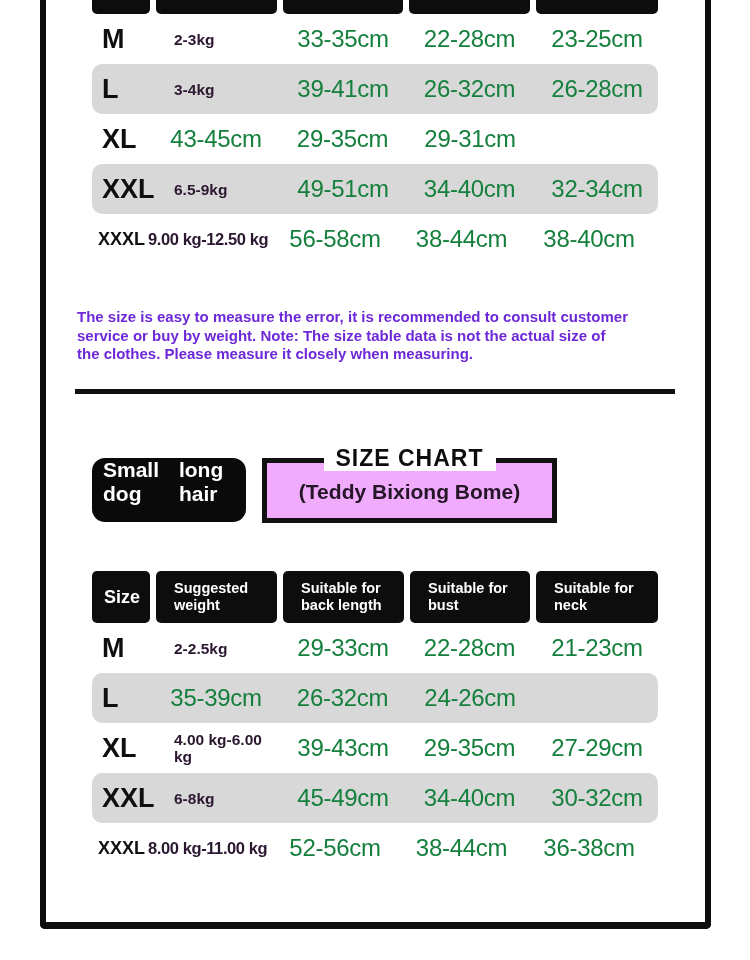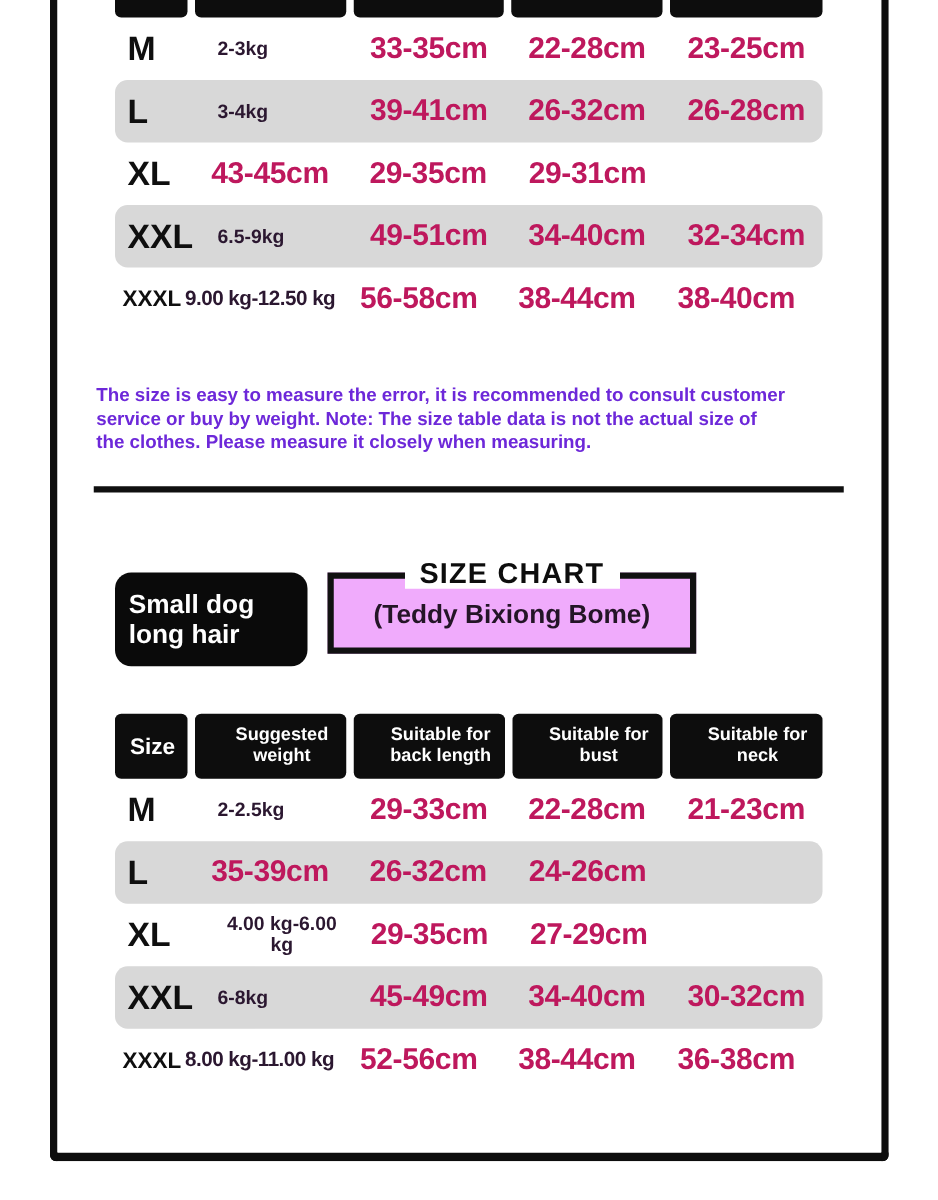--- a/index.html
+++ b/index.html
@@ -12,64 +12,64 @@
   .card-frame {
     position: absolute; left: 40px; top: -10px; width: 671px; height: 939px;
     box-sizing: border-box; background: #ffffff;
     border-left: 6px solid #0d0d0d; border-right: 6px solid #0d0d0d;
     border-bottom: 7px solid #0d0d0d; border-radius: 0 0 5px 5px;
   }
 
   
   .tbl { position: absolute; left: 92px; width: 566px; }
   .tbl-top { top: -38px; }        
-  .tbl-bottom { top: 571px; text-align: center; }
+  .tbl-bottom { top: 571px; }
   .thead { display: flex; gap: 6px; height: 52px; }
   .th {
     background: #0d0d0d; border-radius: 5px; color: #ffffff;
     font-weight: bold; font-size: 14.5px; line-height: 17px;
     display: flex; align-items: center; padding-left: 18px; box-sizing: border-box;
   }
   .th.c0 { padding-left: 12px; font-size: 18px; }
   .c0 { width: 58px;  flex: none; }
   .c1 { width: 121px; flex: none; }
   .c2 { width: 120px; flex: none; }
   .c3 { width: 121px; flex: none; }
   .c4 { width: 122px; flex: none; }
   .trow { display: flex; gap: 6px; height: 50px; }
   .trow.alt { background: #d8d8d8; border-radius: 10px; }
   .td { display: flex; align-items: center; box-sizing: border-box; }
   .td.c0 { padding-left: 10px; font-weight: bold; font-size: 27px; color: #0f0f0f; }
   .td.c1 {
     padding-left: 18px; font-weight: bold; font-size: 15.5px;
     line-height: 17px; color: #2b1730;
   }
-  .td.val { justify-content: center; font-size: 24px; color: #be185d; letter-spacing: -0.3px; font-weight: bold; }
+  .td.val { justify-content: center; font-size: 24px; color: #15803d; letter-spacing: -0.3px; }
   .trow.xxxl .td.c0 { font-size: 18px; padding-left: 6px; }
   .trow.xxxl .td.c1 {
     padding-left: 0; margin-left: -8px; font-size: 16.5px;
     letter-spacing: -0.4px; white-space: nowrap;
   }
 
   
   .note {
     position: absolute; left: 77px; top: 308px;
     color: #6d28d9; font-weight: bold; font-size: 15px; line-height: 18.6px;
   }
   .note div { white-space: nowrap; }
 
   
   .divider { position: absolute; left: 75px; top: 389px; width: 600px; height: 5px; background: #101010; }
 
   
   .tag {
-    position: absolute; left: 92px; top: 458px; width: 154px; height: 75px;
+    position: absolute; left: 92px; top: 458px; width: 154px; height: 64px;
     background: #0a0a0a; border-radius: 13px; box-sizing: border-box;
     color: #ffffff; font-weight: bold; font-size: 21px; line-height: 24px;
-    display: flex; flex-direction: column; justify-content: center; padding-left: 11px;
+    display: flex; flex-direction: row; justify-content: center; padding-left: 11px;
   }
   .frame {
     position: absolute; left: 262px; top: 458px; width: 295px; height: 65px;
     box-sizing: border-box; border: 5px solid #111111; background: #f0abfc;
     display: flex; align-items: center; justify-content: center; z-index: 1;
   }
   .frame-label { font-weight: bold; font-size: 21px; color: #241527; padding-top: 3px; }
   .chart-title-wrap {
     position: absolute; left: 262px; top: 445px; width: 295px;
     text-align: center; z-index: 3;
@@ -166,20 +166,21 @@
     </div>
     <div class="trow alt">
       <div class="td c0">L</div>
       <div class="td c2 val">35-39cm</div>
       <div class="td c3 val">26-32cm</div>
       <div class="td c4 val">24-26cm</div>
     </div>
     <div class="trow">
       <div class="td c0">XL</div>
       <div class="td c1">4.00 kg-6.00 kg</div>
+      <div class="td c2 val">39-43cm</div>
       <div class="td c3 val">29-35cm</div>
       <div class="td c4 val">27-29cm</div>
     </div>
     <div class="trow alt">
       <div class="td c0">XXL</div>
       <div class="td c1">6-8kg</div>
       <div class="td c2 val">45-49cm</div>
       <div class="td c3 val">34-40cm</div>
       <div class="td c4 val">30-32cm</div>
     </div>

